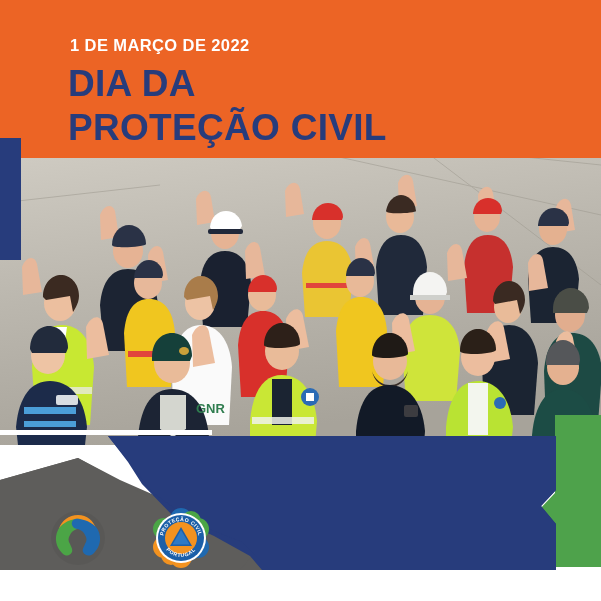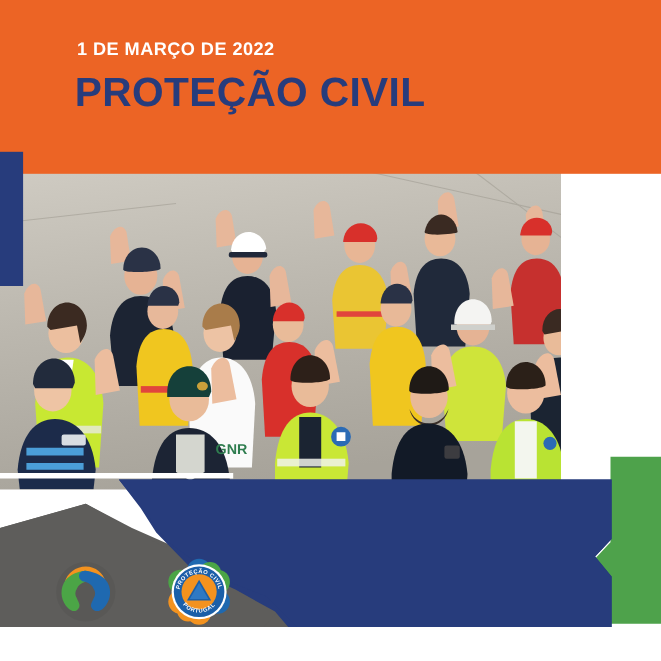--- a/index.html
+++ b/index.html
@@ -40,21 +40,21 @@
 
   
   .left-tab{
     position:absolute;left:0;top:138px;width:21px;height:122px;
     background:var(--navy);
     z-index:3;
   }
 
   
   .photo{
-    position:absolute;left:0;top:155px;width:510px;height:290px;
+    position:absolute;left:0;top:155px;width:601px;height:290px;
     overflow:hidden;
     background:#b9b5ad;
     z-index:1;
   }
   .photo svg{display:block;width:601px;height:290px;}
 
   
   .white-rule{
     position:absolute;left:0;top:430px;width:212px;height:5px;
     background:#ffffff;z-index:6;
@@ -264,20 +264,21 @@
           <path d="M546 206c0-13 9-21 17-21s17 8 17 20l-1 5h-33z" fill="#55575a"></path>
           <path d="M532 280c3-32 15-46 31-46s31 14 34 46l-1 10h-64z" fill="#1c4c45"></path>
         </g>
       </g>
     </svg>
   </div>
 
   <div class="header">
     <div class="date-line">1 DE MARÇO DE 2022</div>
     <div class="title">
+      <span>DIA DA</span>
       <span class="l2">PROTEÇÃO CIVIL</span>
     </div>
   </div>
 
   <div class="left-tab"></div>
 
   <div class="white-rule"></div>
 
   <svg class="green-wedge" viewBox="0 0 601 186" xmlns="http://www.w3.org/2000/svg">
     <polygon points="601,0 601,150 540,150 540,75 601,0" fill="#4EA24B" opacity="0"></polygon>

